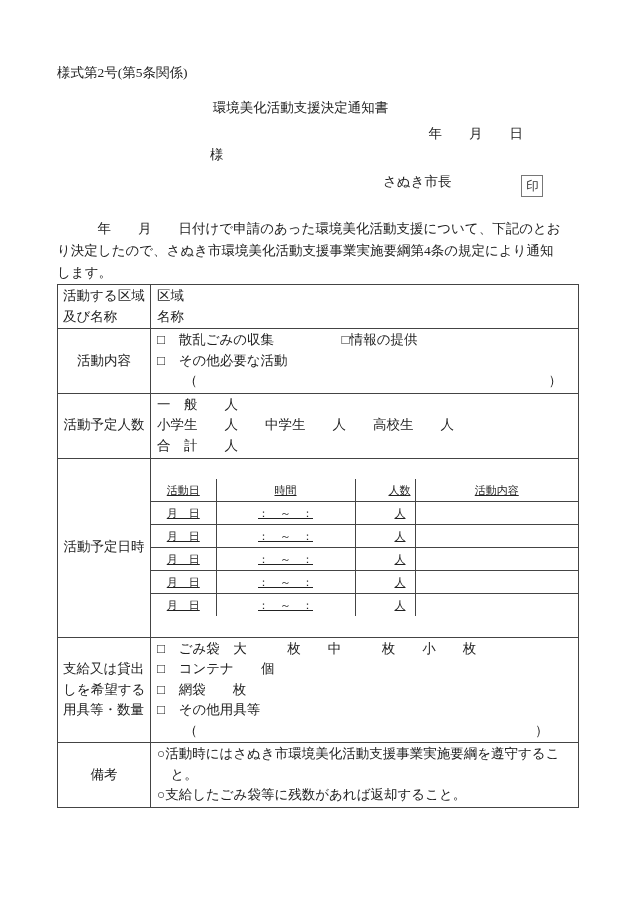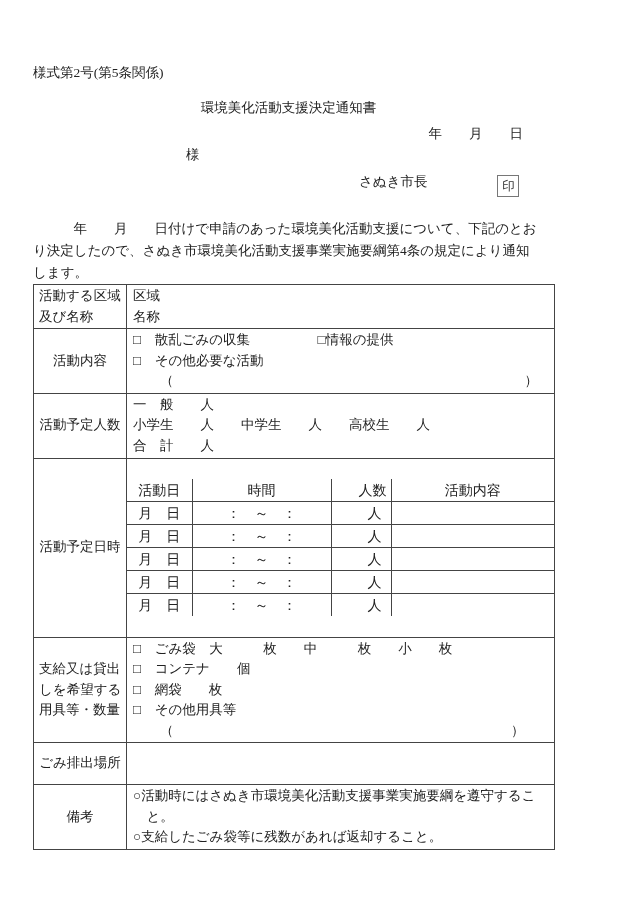--- a/index.html
+++ b/index.html
@@ -1,20 +1,20 @@
 <!DOCTYPE html>
 <html lang="ja"><head>
 <meta charset="utf-8">
 <style>
   html,body { margin:0; padding:0; background:#ffffff; }
   .page {
     position:relative;
     width:630px; height:915px;
     box-sizing:border-box;
-    padding:62px 50px 0 33px;
+    padding:62px 50px 0 57px;
     background:#ffffff;
     color:#222222;
     font-family:"Liberation Serif","DejaVu Serif",serif;
     font-size:13.5px;
     line-height:21px;
   }
   .form-number { text-align:left; }
   .doc-title   { text-align:center; padding-right:36px; margin-top:14px; }
   .date-line   { text-align:right; padding-right:57px; margin-top:5px; }
   .addressee   { padding-left:153px; }
@@ -65,22 +65,23 @@
     width:100%; height:100%;
   }
   .inner th, .inner td {
     border:none;
     padding:0 4px;
     text-align:center;
     height:22px;
     line-height:21px;
     white-space:pre;
     font-weight:normal;
-    font-size:14px;
+    font-size:11px;
     vertical-align:middle;
+    text-decoration:underline;
   }
   .inner tr:not(:last-child) th,
   .inner tr:not(:last-child) td { border-bottom:1px solid #444; }
   .inner .col-time, .inner .col-count, .inner .col-detail { border-left:1px solid #444; }
   .inner .col-count { text-align:right; padding-right:9px; }
   .inner .col-detail { text-align:left; }
 </style>
 </head>
 <body>
 
@@ -184,24 +185,20 @@
       <th class="th-left">支給又は貸出
 しを希望する
 用具等・数量</th>
       <td>□　ごみ袋　大　　　枚　　中　　　枚　　小　　枚
 □　コンテナ　　個
 □　網袋　　枚
 □　その他用具等
 　　（　　　　　　　　　　　　　　　　　　　　　　　　　）</td>
     </tr>
 
-    <tr class="r-waste">
-      <th>ごみ排出場所</th>
-      <td></td>
-    </tr>
 
 
     <tr class="r-remarks">
       <th>備考</th>
       <td>○活動時にはさぬき市環境美化活動支援事業実施要綱を遵守するこ
 　と。
 ○支給したごみ袋等に残数があれば返却すること。</td>
     </tr>
 
   </tbody>

